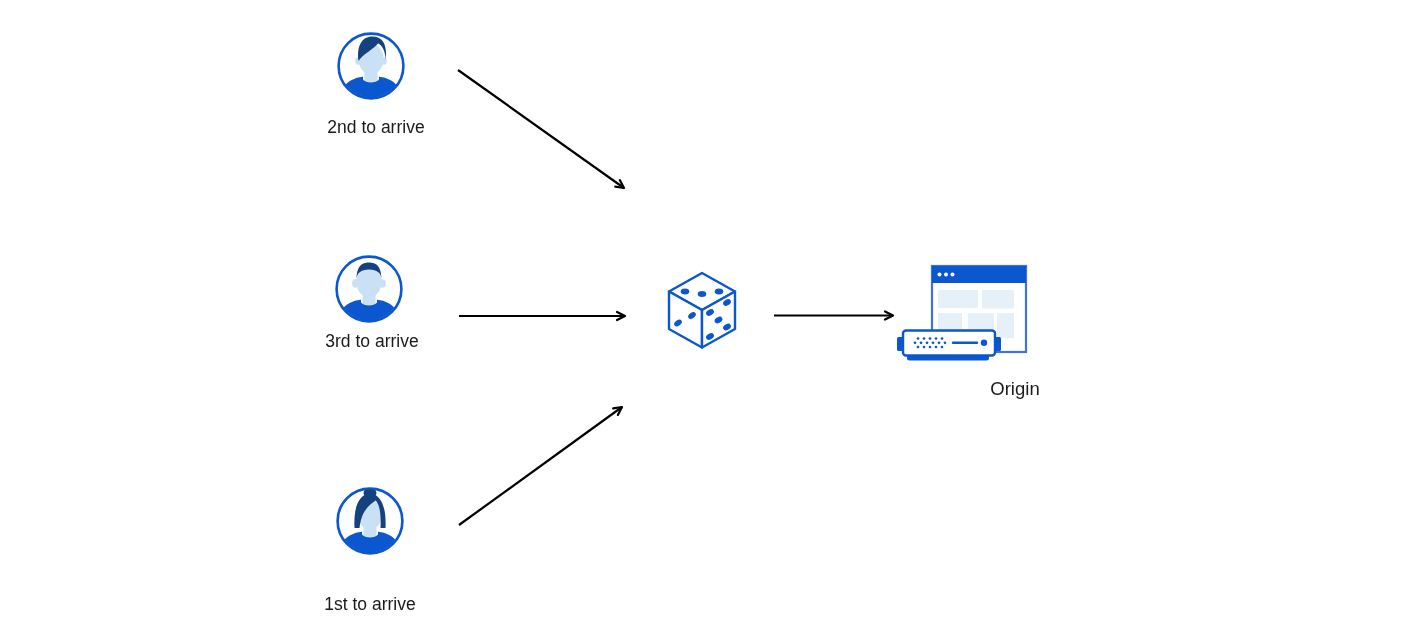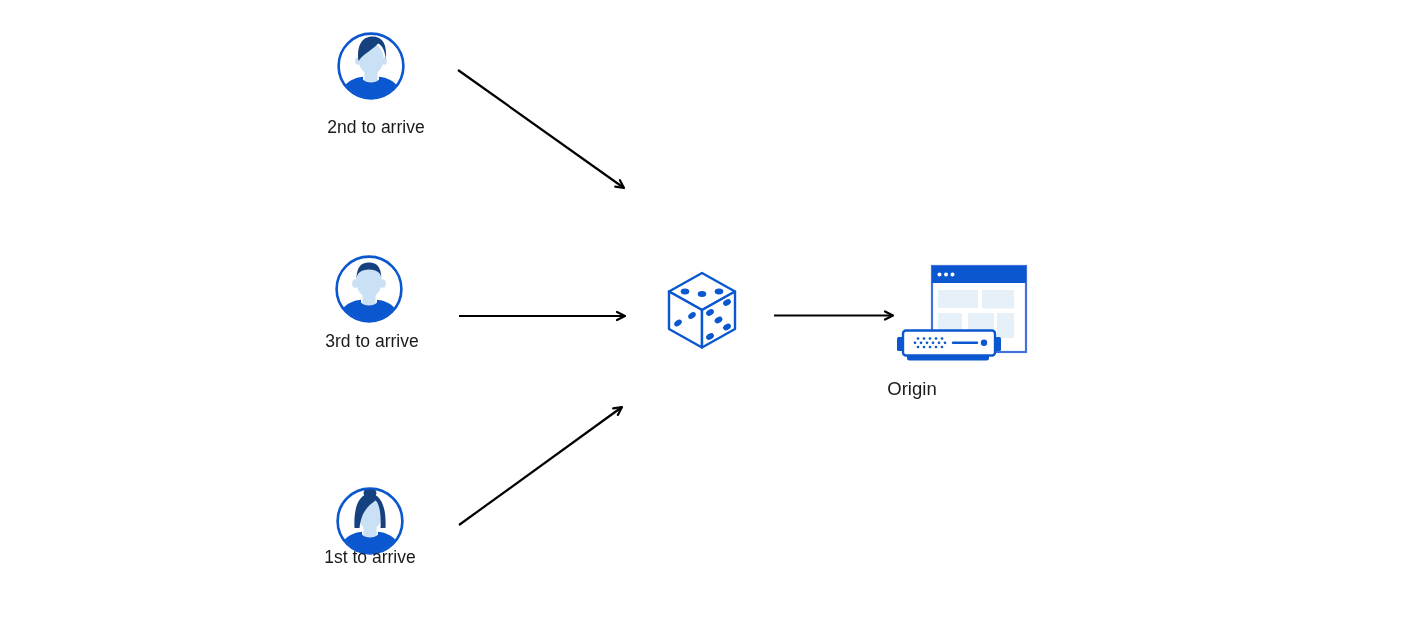--- a/index.html
+++ b/index.html
@@ -88,21 +88,21 @@
       </defs>
     <circle class="ring" cx="36" cy="36" r="32.4"></circle>
     <g clip-path="url(#u3)">
       <rect class="f-face" x="29.5" y="34" width="13" height="19"></rect>
       <path class="f-blue" d="M3,72 C6,52.5 19,47.5 28,46.8 L28,49.5 C31,53.5 41,53.5 44,49.5 L44,46.8 C53,47.5 66,52.5 69,72 Z"></path>
       <ellipse class="f-hair" cx="36" cy="8" rx="6.5" ry="5"></ellipse>
       <ellipse class="f-face" cx="36" cy="29.5" rx="12" ry="15.2"></ellipse>
       <path class="f-hair" d="M20.5,43 C19,13 31,8.5 36,8.5 C41,8.5 53,13 51.5,43 L46.5,43 C47.5,25 44,17 41.5,15.5 C35,20.5 27.5,25.5 25.5,43 Z"></path>
     </g>
   </svg>
-  <div class="node-label" style="left:370px;top:547px">1st to arrive</div>
+  <div class="node-label" style="left:370px;top:594px">1st to arrive</div>
 
   <svg class="abs" style="left:664px;top:270px" width="76" height="80" viewBox="0 0 76 80">
     <path class="cube" d="M38,3 L71,21.5 L38,40 L5,21.5 Z"></path>
     <path class="cube" d="M5,21.5 L38,40 L38,77.5 L5,59 Z"></path>
     <path class="cube" d="M38,40 L71,21.5 L71,59 L38,77.5 Z"></path>
 
     <ellipse class="f-blue" cx="21" cy="21.5" rx="4.3" ry="2.9"></ellipse>
     <ellipse class="f-blue" cx="38" cy="24" rx="4.3" ry="2.9"></ellipse>
     <ellipse class="f-blue" cx="55" cy="21.5" rx="4.3" ry="2.9"></ellipse>
 
@@ -147,15 +147,15 @@
         <circle class="f-blue" cx="52" cy="80.8" r="1.35"></circle>
       <circle class="f-blue" cx="25" cy="85" r="1.35"></circle>
         <circle class="f-blue" cx="31" cy="85" r="1.35"></circle>
         <circle class="f-blue" cx="37" cy="85" r="1.35"></circle>
         <circle class="f-blue" cx="43" cy="85" r="1.35"></circle>
         <circle class="f-blue" cx="49" cy="85" r="1.35"></circle>
     </g>
     <line class="b-line" x1="60" y1="80.8" x2="84" y2="80.8"></line>
     <circle class="f-blue" cx="91" cy="80.8" r="3.2"></circle>
   </svg>
-  <div class="node-label origin-label" style="left:912px;top:379px">Origin</div>
+  <div class="node-label origin-label" style="left:1015px;top:379px">Origin</div>
 
 </div>
 
 </body></html>

